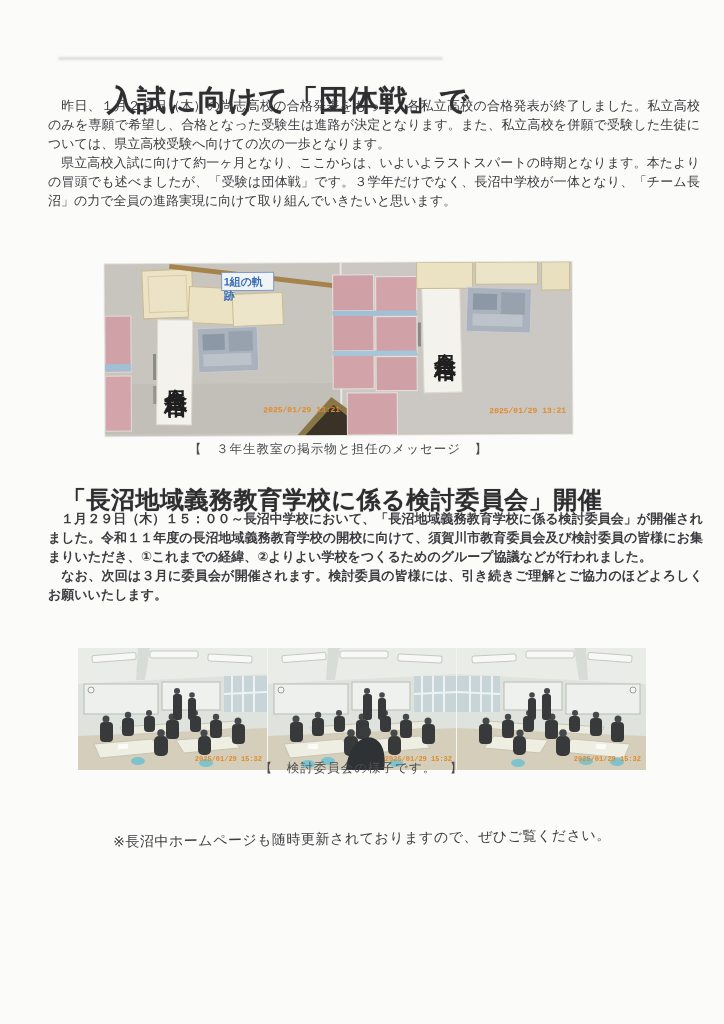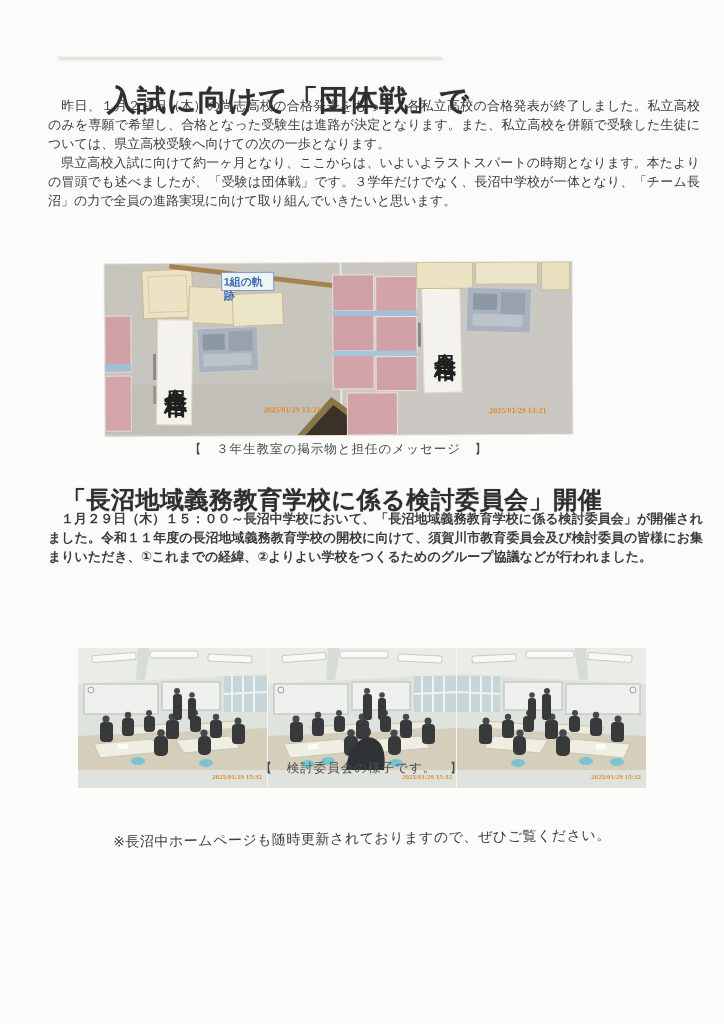--- a/index.html
+++ b/index.html
@@ -29,30 +29,30 @@
     transform:rotate(-0.3deg);background:#c9c6c0;box-shadow:0 0 0 1px #e7e5e0;}
   .photo1 svg{position:absolute;left:0;top:0;}
   .banner-text{position:absolute;writing-mode:vertical-rl;text-orientation:upright;
     font-family:"Liberation Serif","DejaVu Serif",serif;font-weight:700;color:#1f1f1f;
     text-align:center;letter-spacing:2px;}
   .banner-left{left:53px;top:60px;width:33px;height:100px;font-size:23px;}
   .banner-right{left:319px;top:26px;width:36px;height:102px;font-size:22px;}
   .sign-text{position:absolute;left:119px;top:11px;width:48px;height:14px;
     font-size:11px;color:#3a6eb5;text-align:left;line-height:14px;font-weight:700;}
   .ts{position:absolute;font-size:8px;font-weight:700;color:#e08b2d;
-    font-family:Liberation Serif, serif;letter-spacing:0px;white-space:nowrap;}
+    font-family:Liberation Mono, monospace;letter-spacing:0px;white-space:nowrap;}
   .ts1a{left:158px;top:142px;}
   .ts1b{left:384px;top:144px;}
   
   .caption{position:absolute;font-size:12.5px;color:#4b4b4f;text-align:center;letter-spacing:1px;}
   .caption1{left:105px;top:441px;width:467px;}
   .caption2{left:78px;top:760px;width:567px;}
   
   .photo2{position:absolute;left:78px;top:648px;width:567px;height:122px;}
-  .mt-panel{position:absolute;top:0;width:189px;height:140px;overflow:hidden;background:#dfe3de;}
+  .mt-panel{position:absolute;top:0;width:189px;height:122px;overflow:hidden;background:#dfe3de;}
   .mt-panel svg{position:absolute;left:0;top:0;}
   .mp1{left:0;}
   .mp2{left:189px;border-left:1px solid #f5f5f2;}
   .mp3{left:378px;border-left:1px solid #f5f5f2;}
   .ts2{right:5px;bottom:7px;font-size:7px;}
   
   .footer{position:absolute;left:0;top:830px;width:724px;text-align:center;
     font-size:14px;color:#3d3d41;transform:rotate(-0.8deg);letter-spacing:0.5px;}
 </style>
 </head>
@@ -149,20 +149,21 @@
     <div class="ts ts1a">2025/01/29 13:21</div>
     <div class="ts ts1b">2025/01/29 13:21</div>
   </div>
 
   <div class="caption caption1">【　３年生教室の掲示物と担任のメッセージ　】</div>
 
   <h2 class="h2">「長沼地域義務教育学校に係る検討委員会」開催</h2>
 
   <div class="block block2">
     <p>　１月２９日（木）１５：００～長沼中学校において、「長沼地域義務教育学校に係る検討委員会」が開催されました。令和１１年度の長沼地域義務教育学校の開校に向けて、須賀川市教育委員会及び検討委員の皆様にお集まりいただき、①これまでの経緯、②よりよい学校をつくるためのグループ協議などが行われました。</p>
+    <p>　なお、次回は３月に委員会が開催されます。検討委員の皆様には、引き続きご理解とご協力のほどよろしくお願いいたします。</p>
   </div>
 
   <div class="photo2">
 
     <div class="mt-panel mp1">
       <svg width="189" height="122" viewBox="0 0 189 122">
         <g id="mtScene">
           <rect x="0" y="0" width="189" height="122" fill="#dfe3de"></rect>
           <polygon points="0,0 189,0 189,26 0,36" fill="#eaece7"></polygon>
           <rect x="14" y="6" width="44" height="7" rx="2" fill="#f8f9f6" stroke="#c6c9c2" transform="rotate(-4 36 9)"></rect>

